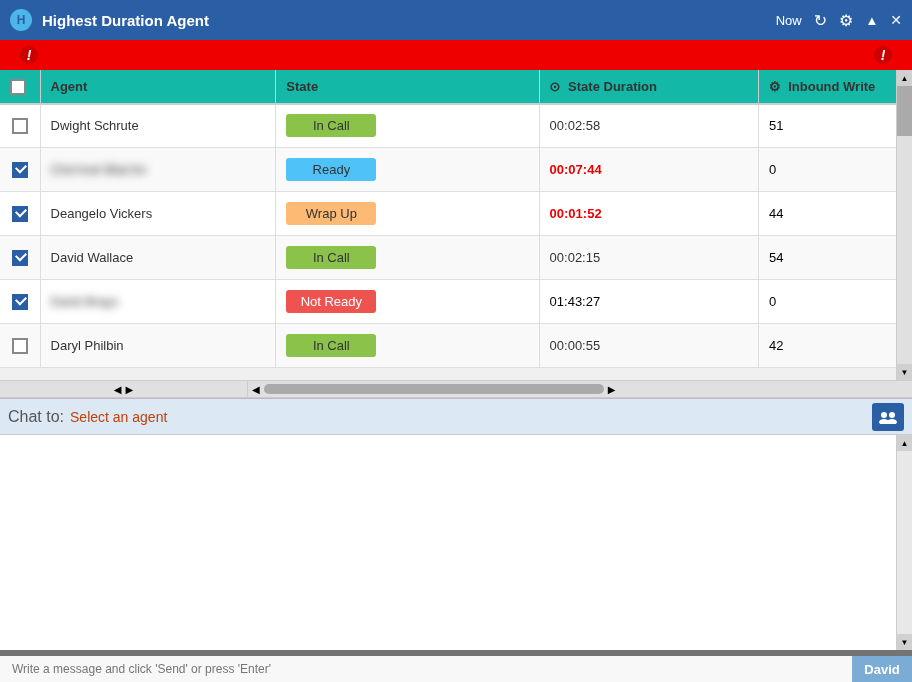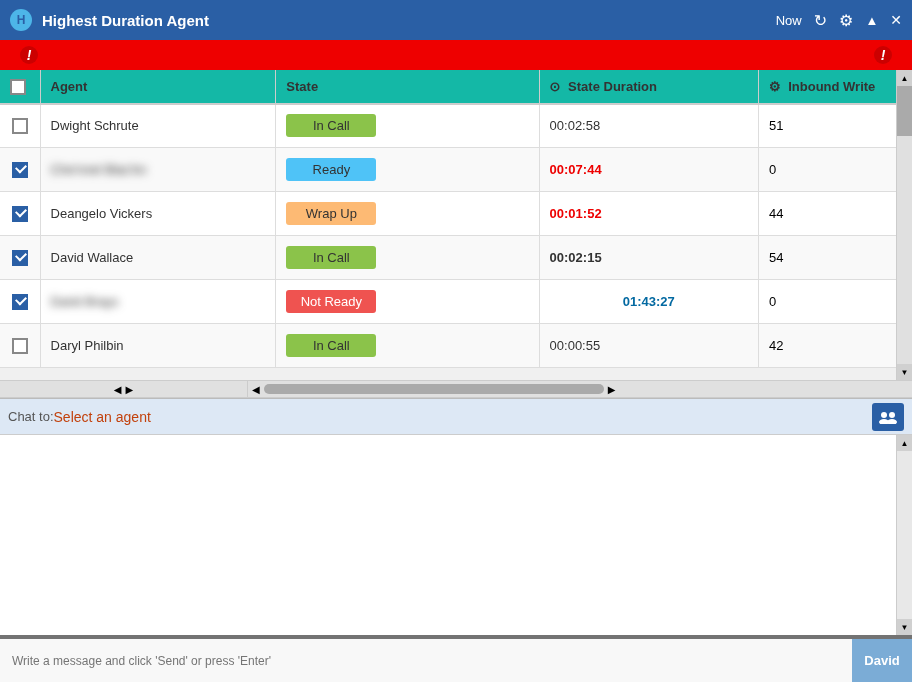--- a/index.html
+++ b/index.html
@@ -160,21 +160,21 @@
 
     
     .chat-bar {
       display: flex;
       align-items: center;
       background: #dde8f5;
       border-top: 1px solid #bbb;
       height: 36px;
       padding: 0 8px;
     }
-    .chat-to-label { font-size: 13px; color: #555; margin-right: 0; }
+    .chat-to-label { font-size: 16px; color: #555; margin-right: 6px; }
     .chat-select { font-size: 14px; color: #c2410c; flex: 1; font-style: normal; }
     .chat-agents-btn {
       width: 32px; height: 28px;
       background: #2a5fa5;
       border-radius: 3px;
       display: flex; align-items: center; justify-content: center;
       cursor: pointer;
     }
 
     
@@ -185,22 +185,22 @@
       overflow-y: auto;
       min-height: 160px;
       position: relative;
     }
 
     
     .chat-input-area {
       display: flex;
       align-items: center;
       background: #f8f8f8;
-      border-top: 4px solid #737373;
-      height: 47px;
+      border-top: 6px solid #737373;
+      height: 32px;
       padding: 0;
     }
     .chat-input {
       flex: 1;
       border: none;
       background: transparent;
       padding: 8px 12px;
       font-size: 12px;
       color: #999;
       outline: none;
@@ -311,28 +311,28 @@
             <td class="checkbox-cell"><div class="cb checked"></div></td>
             <td><span class="agent-name">Deangelo Vickers</span></td>
             <td><span class="state-badge state-wrapup">Wrap Up</span></td>
             <td style="color: rgb(238, 0, 0); font-weight: bold;">00:01:52</td>
             <td>44</td>
           </tr>
           <tr>
             <td class="checkbox-cell"><div class="cb checked"></div></td>
             <td><span class="agent-name">David Wallace</span></td>
             <td><span class="state-badge state-incall">In Call</span></td>
-            <td style="color: rgb(51, 51, 51); font-weight: bold;">00:02:15</td>
+            <td style="color: rgb(51, 51, 51); font-weight: normal;">00:02:15</td>
             <td>54</td>
           </tr>
           <tr>
             <td class="checkbox-cell"><div class="cb checked"></div></td>
             <td><span class="agent-name agent-blurred">Darid Brays</span></td>
             <td><span class="state-badge state-notready">Not Ready</span></td>
-            <td style="color: #0369a1; font-weight: bold; text-align: center;">01:43:27</td>
+            <td style="color: #000000; font-weight: normal;">01:43:27</td>
             <td>0</td>
           </tr>
           <tr>
             <td class="checkbox-cell"><div class="cb"></div></td>
             <td><span class="agent-name">Daryl Philbin</span></td>
             <td><span class="state-badge state-incall">In Call</span></td>
             <td style="color: rgb(51, 51, 51); font-weight: normal;">00:00:55</td>
             <td>42</td>
           </tr>
         </tbody>

